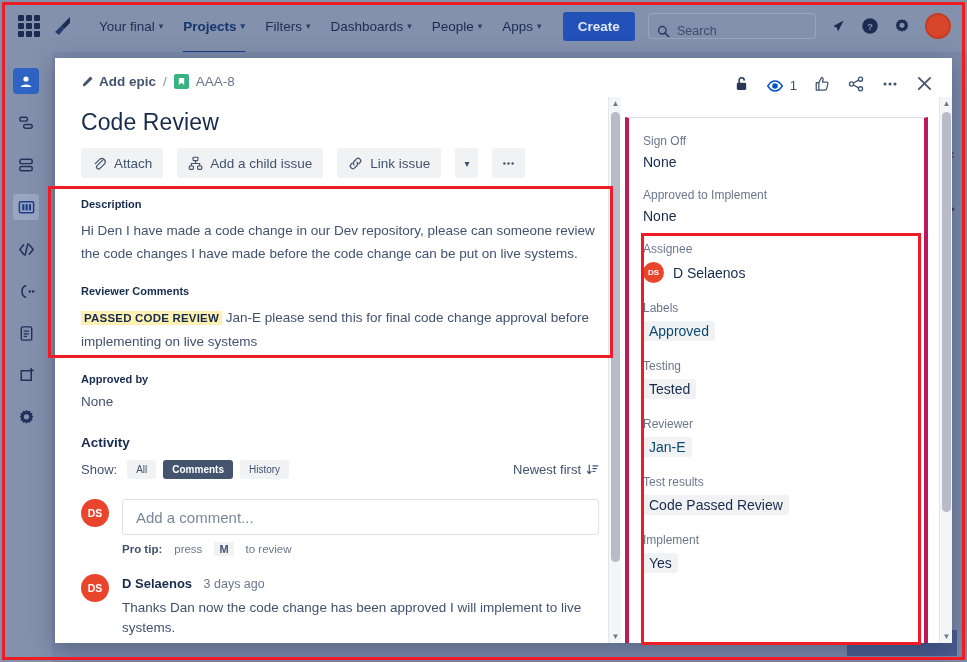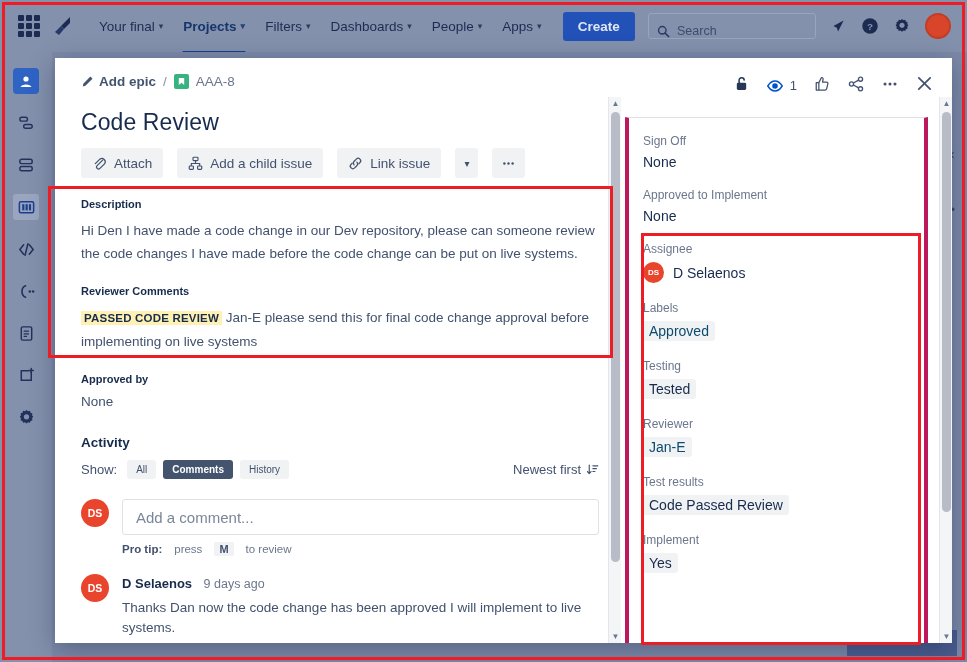--- a/index.html
+++ b/index.html
@@ -450,21 +450,21 @@
             <span>press</span>
             <span class="kbd">M</span>
             <span>to review</span>
           </div>
 
           <div class="cmt">
             <div class="avatar">DS</div>
             <div>
               <div>
                 <span class="cmt-name">D Selaenos</span>
-                <span class="cmt-when">9 days ago</span>
+                <span class="cmt-when">3 days ago</span>
               </div>
               <div class="cmt-body">Thanks Dan now the code change has been approved I will implement to live systems.</div>
             </div>
           </div>
         </div>
 
         <div class="sbar" style="right:0; top:0; height:100%;">
           <div class="sb-arrow" style="top:0;">▲</div>
           <div class="thumb" style="top:15px; height:450px;"></div>
           <div class="sb-arrow" style="bottom:0;">▼</div>

